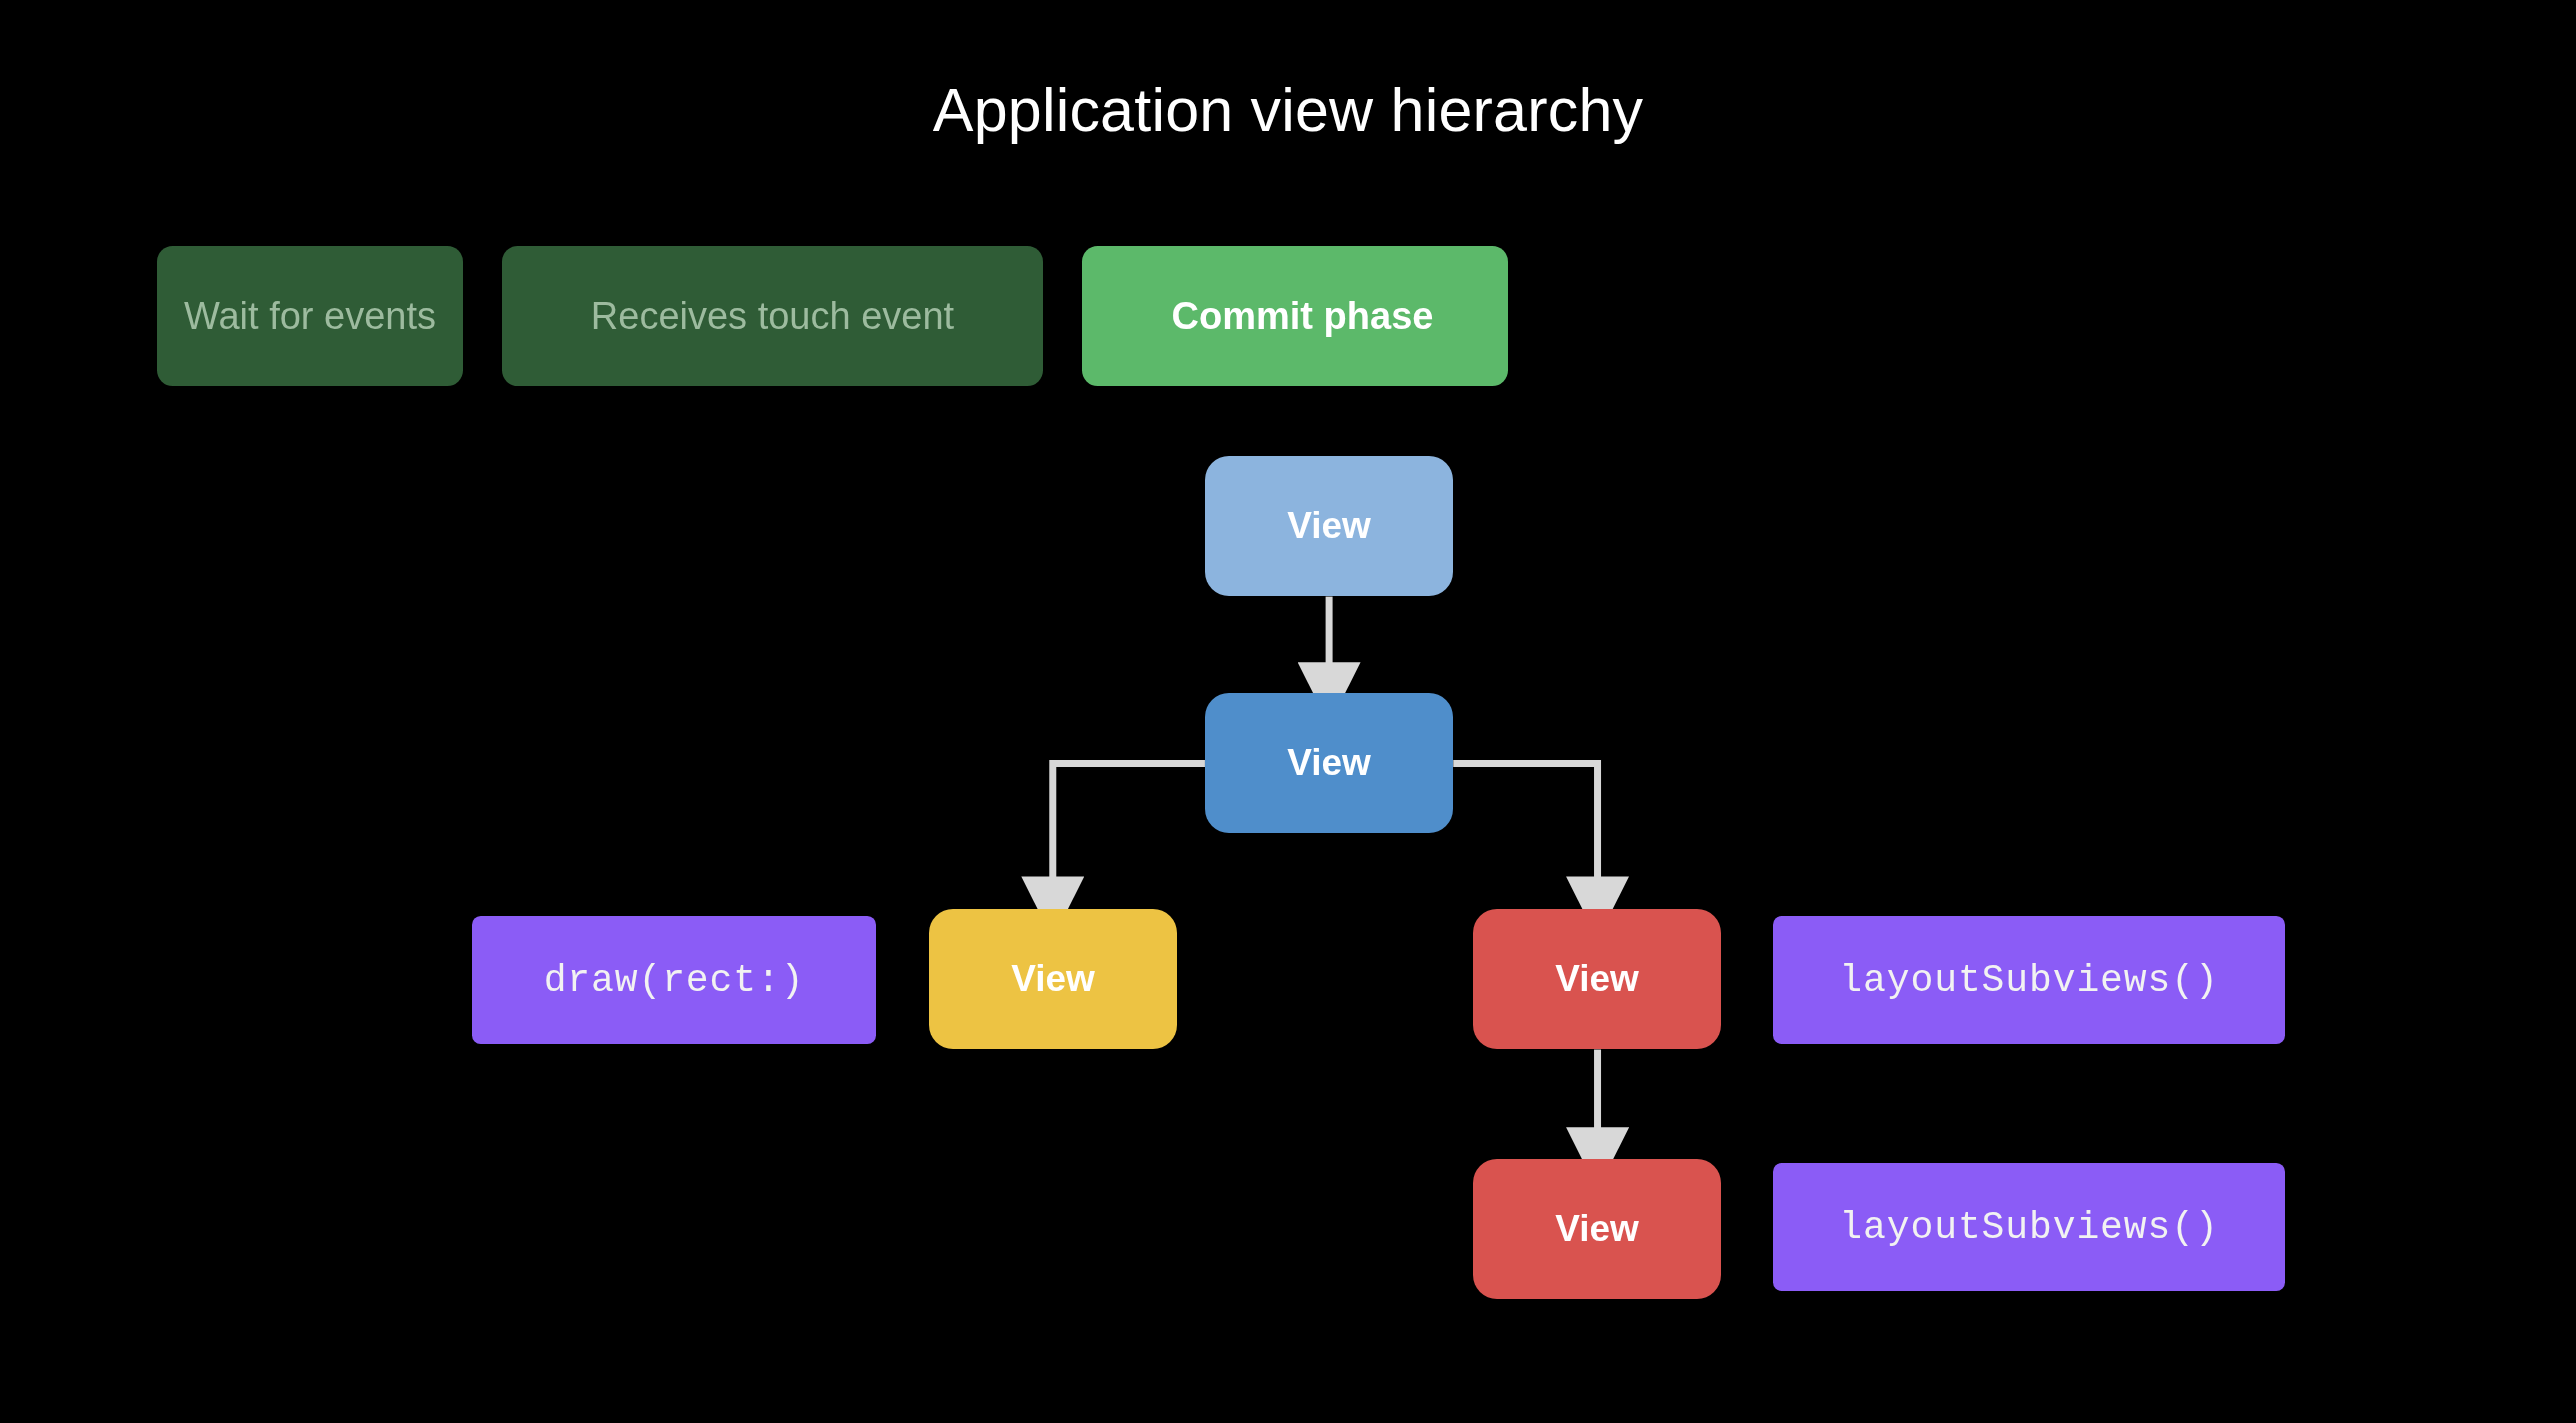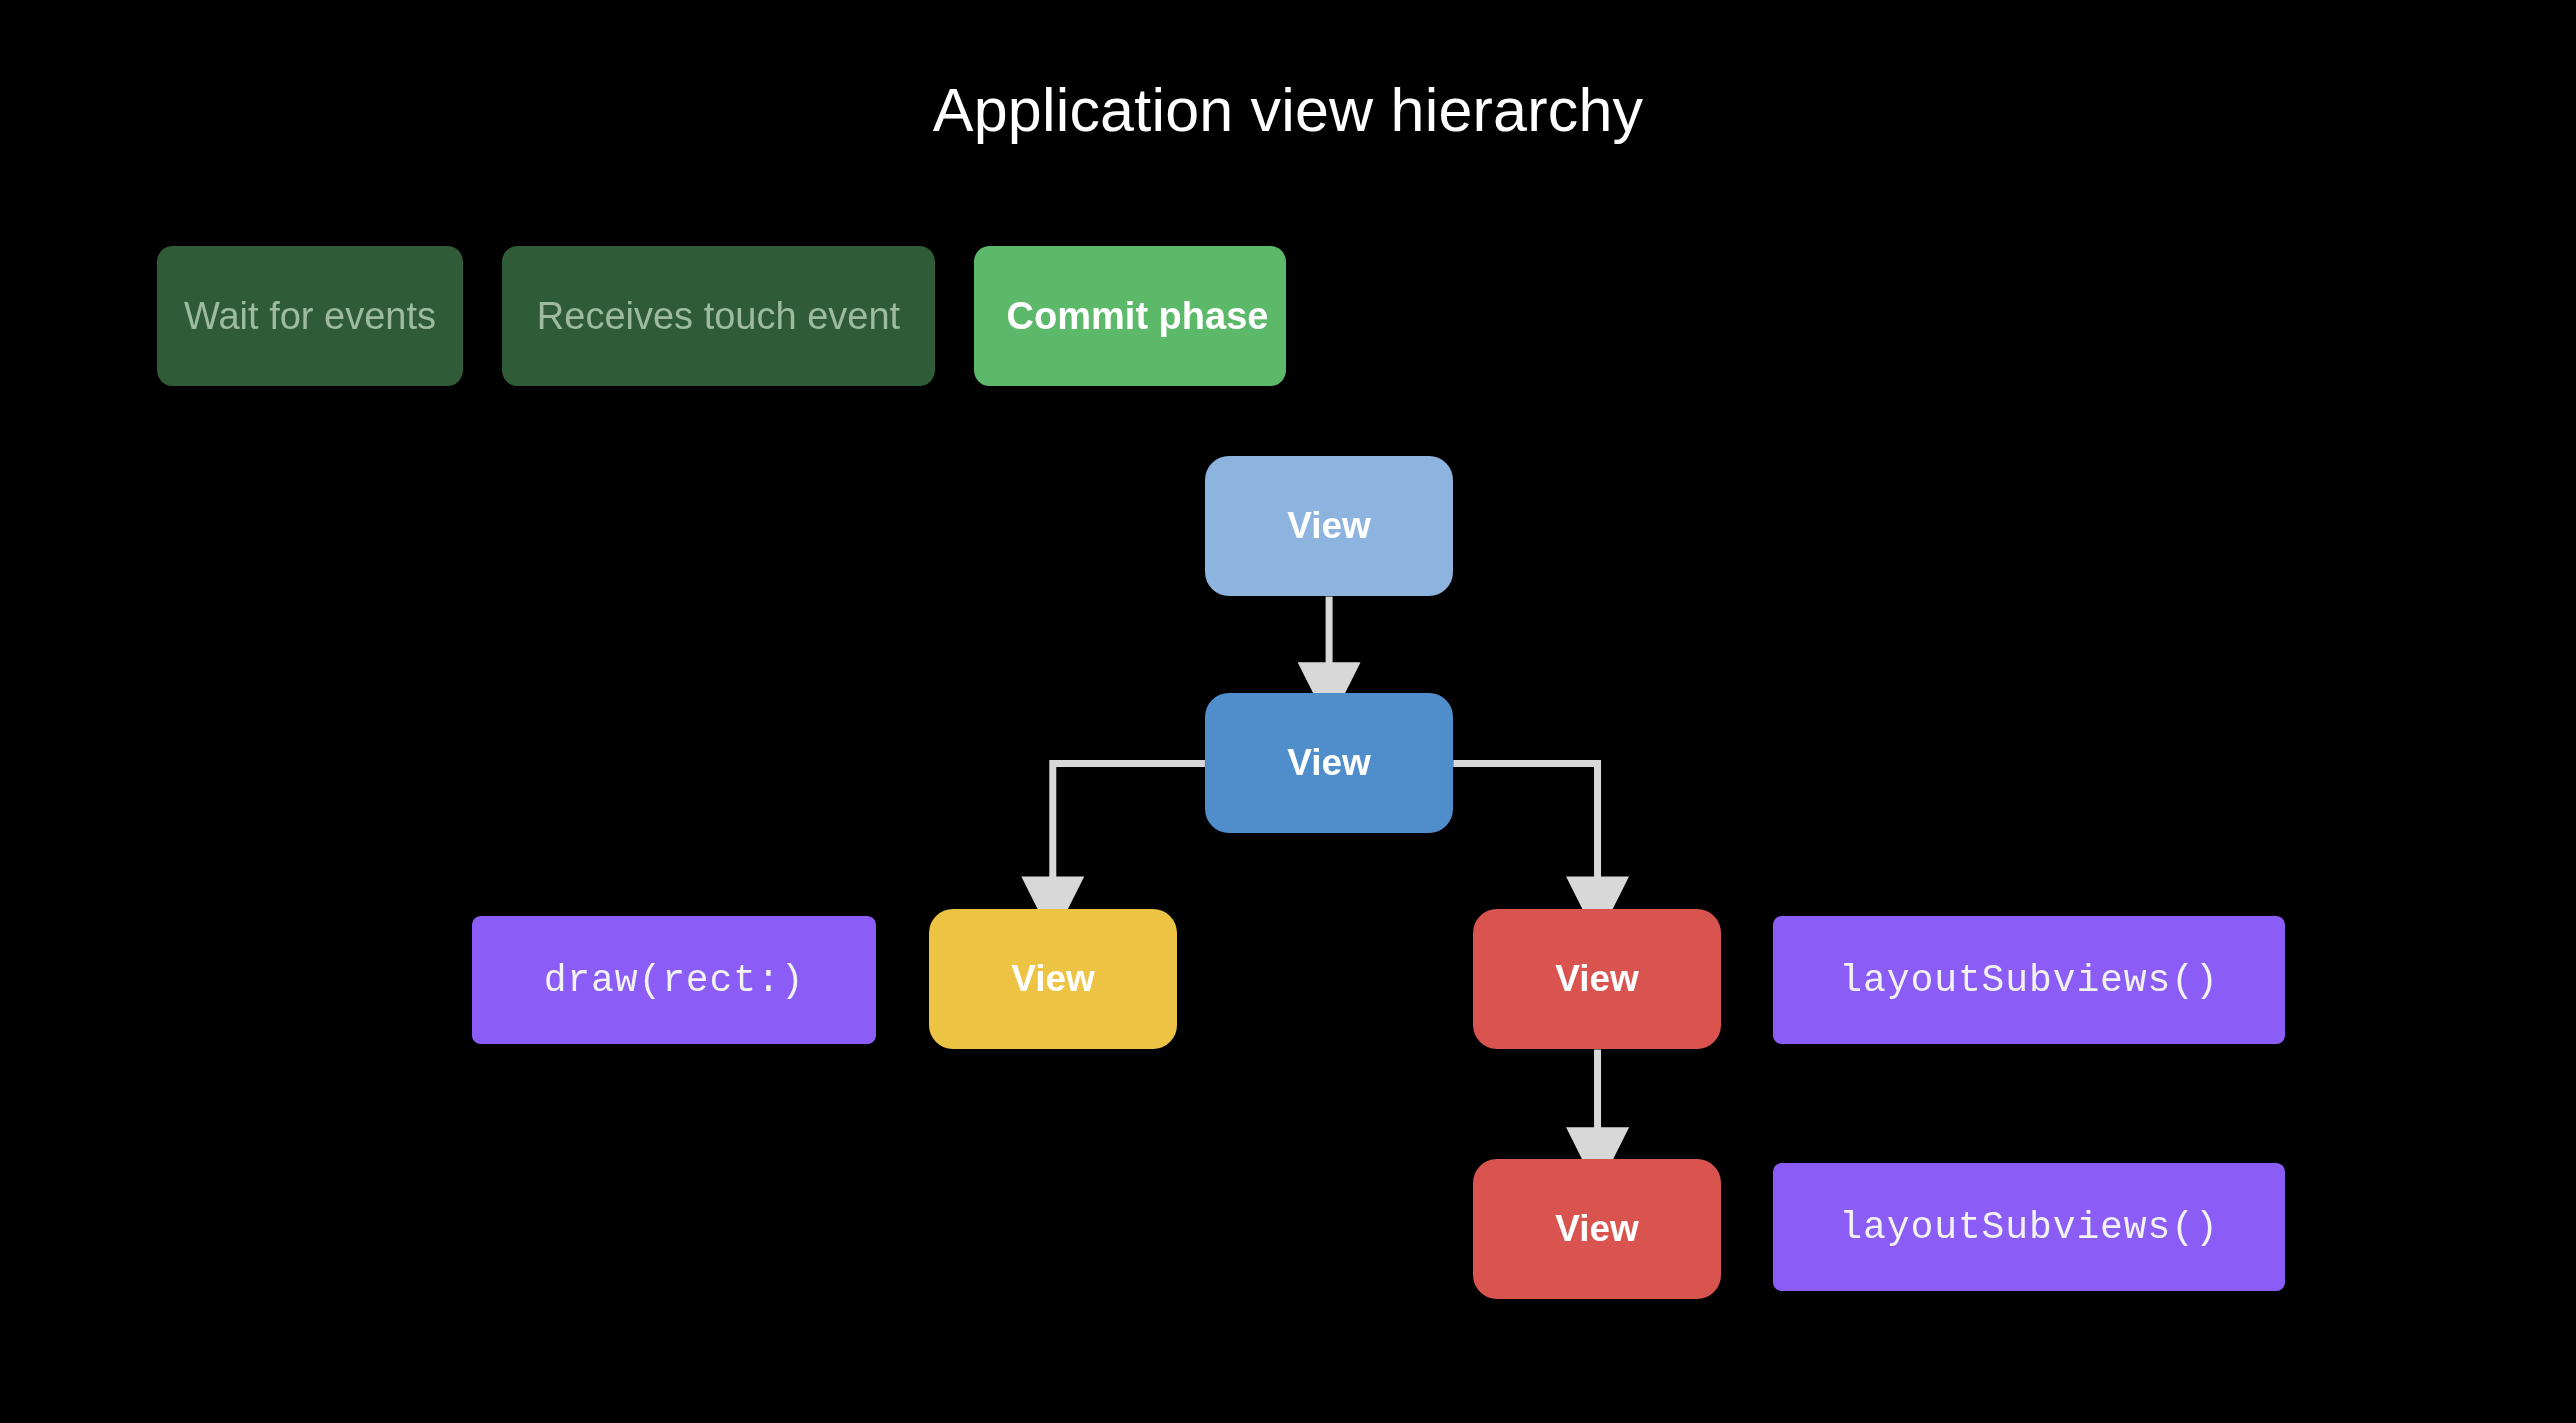--- a/index.html
+++ b/index.html
@@ -68,22 +68,22 @@
   .phase-chip.active {
     background: #5cb96a;
     color: #ffffff;
     font-weight: 700;
   }
 
   .phase-gap-a { width: 39px; }
   .phase-gap-b { width: 39px; }
 
   .chip-1 { width: 306px; }
-  .chip-2 { width: 433px; }
-  .chip-3 { width: 312px; padding-left: 48px; }
+  .chip-2 { width: 541px; }
+  .chip-3 { width: 426px; padding-left: 48px; }
 
   
   .node {
     position: absolute;
     border-radius: 24px;
     display: flex;
     align-items: center;
     justify-content: center;
     color: #ffffff;
     font-size: 37px;

